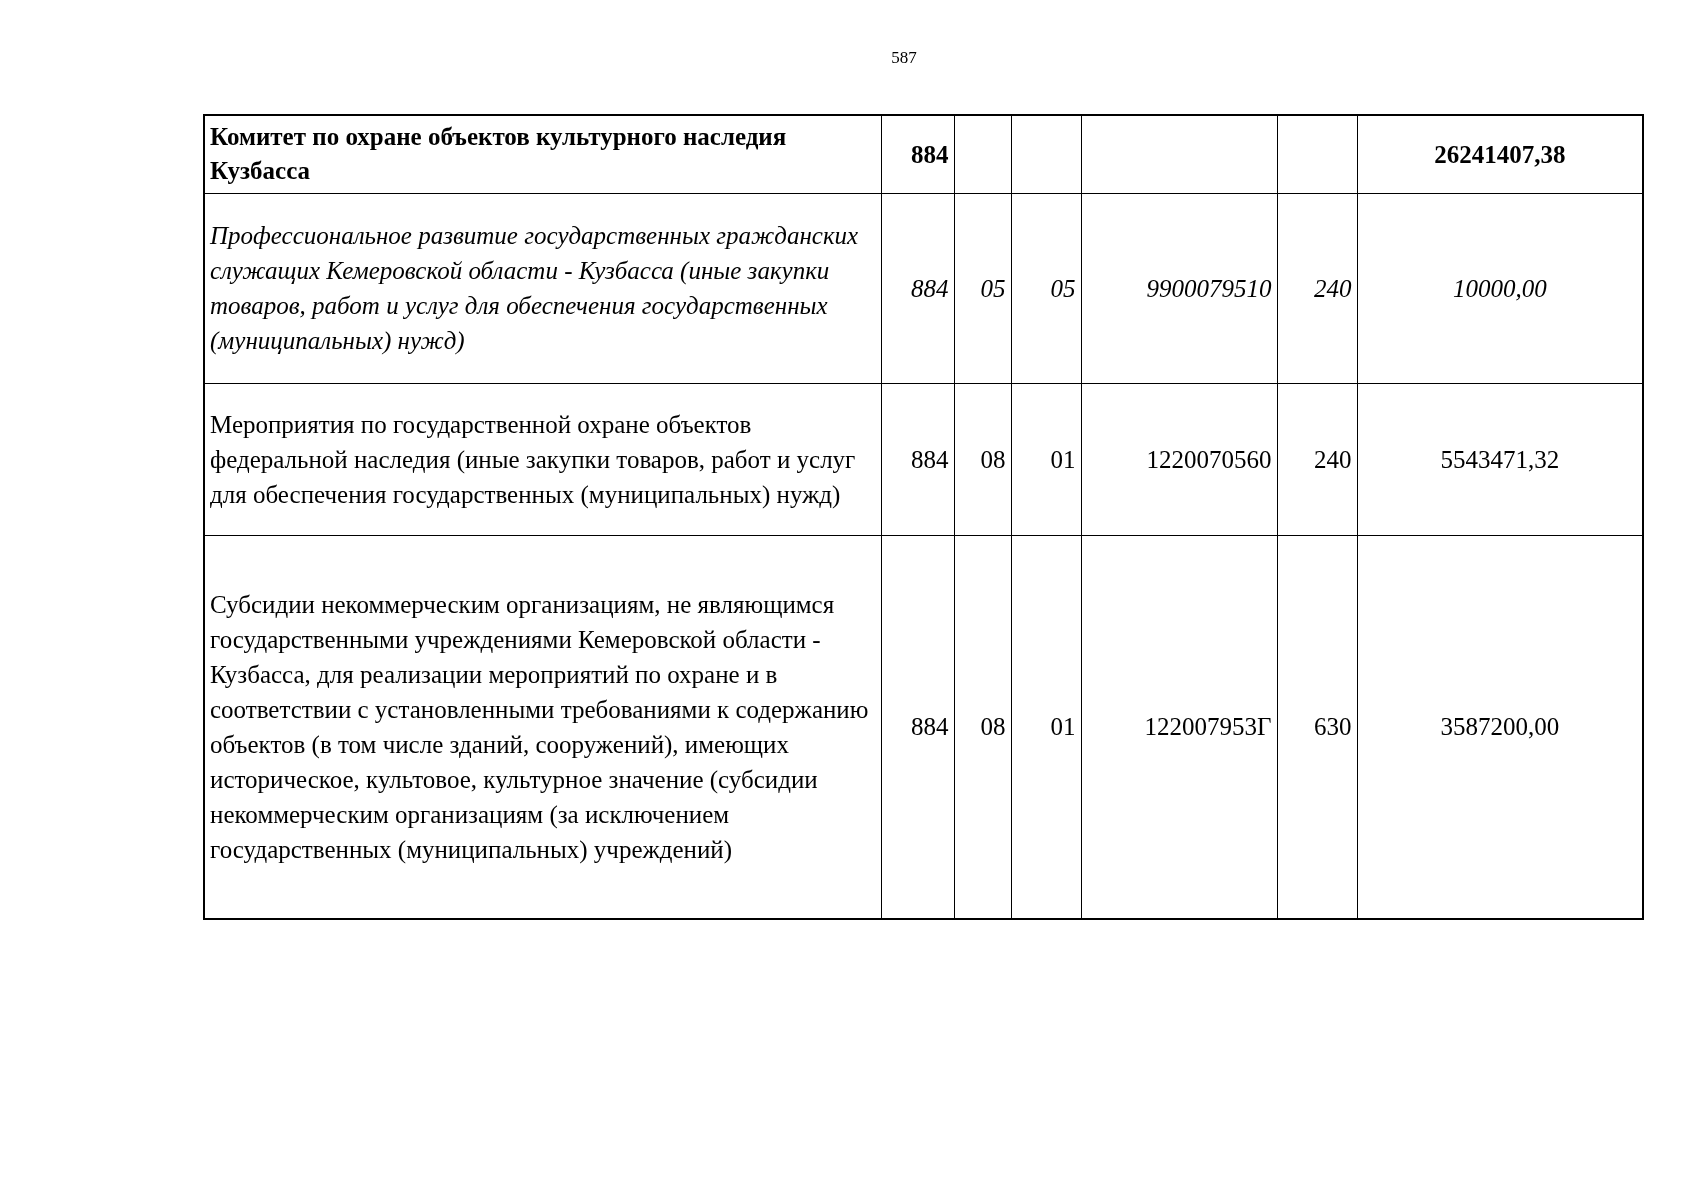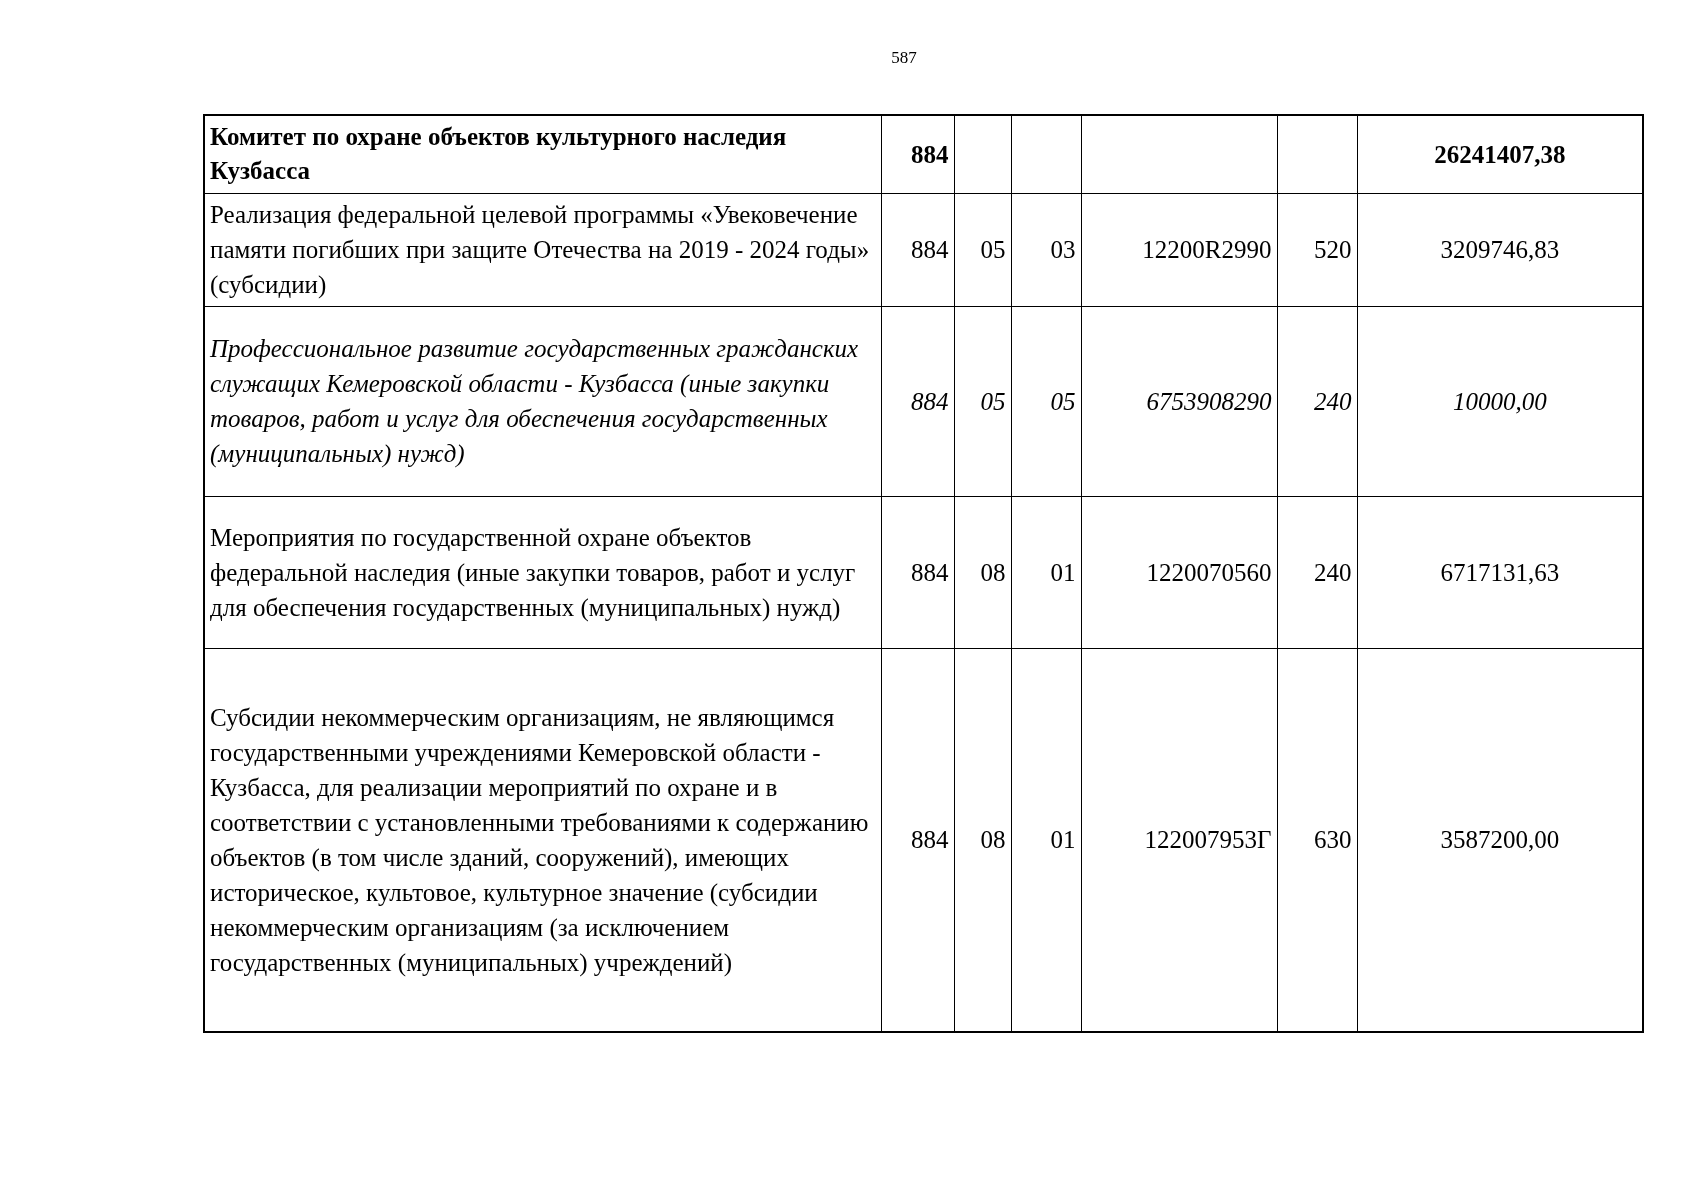--- a/index.html
+++ b/index.html
@@ -52,46 +52,37 @@
   <tbody>
     <tr class="head">
       <td class="desc">Комитет по охране объектов культурного наследия Кузбасса</td>
       <td class="c">884</td>
       <td class="c"></td>
       <td class="c"></td>
       <td class="c"></td>
       <td class="c"></td>
       <td class="r">26241407,38</td>
     </tr>
-    <tr class="row-1">
-      <td class="desc">Реализация федеральной целевой программы «Увековечение памяти погибших при защите Отечества на 2019 - 2024 годы» (субсидии)</td>
-      <td class="c">884</td>
-      <td class="c">05</td>
-      <td class="c">03</td>
-      <td class="c">12200R2990</td>
-      <td class="c">520</td>
-      <td class="r">3209746,83</td>
-    </tr>
     <tr class="row-2">
       <td class="desc">Профессиональное развитие государственных гражданских служащих Кемеровской области - Кузбасса (иные закупки товаров, работ и услуг для обеспечения государственных (муниципальных) нужд)</td>
       <td class="c">884</td>
       <td class="c">05</td>
       <td class="c">05</td>
-      <td class="c">6753908290</td>
+      <td class="c">9900079510</td>
       <td class="c">240</td>
       <td class="r">10000,00</td>
     </tr>
     <tr class="row-3">
       <td class="desc">Мероприятия по государственной охране объектов федеральной наследия (иные закупки товаров, работ и услуг для обеспечения государственных (муниципальных) нужд)</td>
       <td class="c">884</td>
       <td class="c">08</td>
       <td class="c">01</td>
       <td class="c">1220070560</td>
       <td class="c">240</td>
-      <td class="r">6717131,63</td>
+      <td class="r">5543471,32</td>
     </tr>
     <tr class="row-4">
       <td class="desc desc-top">Субсидии некоммерческим организациям, не являющимся государственными учреждениями Кемеровской области - Кузбасса, для реализации мероприятий по охране и в соответствии с установленными требованиями к содержанию объектов (в том числе зданий, сооружений), имеющих историческое, культовое, культурное значение (субсидии некоммерческим организациям (за исключением государственных (муниципальных) учреждений)</td>
       <td class="c">884</td>
       <td class="c">08</td>
       <td class="c">01</td>
       <td class="c">122007953Г</td>
       <td class="c">630</td>
       <td class="r">3587200,00</td>
     </tr>

